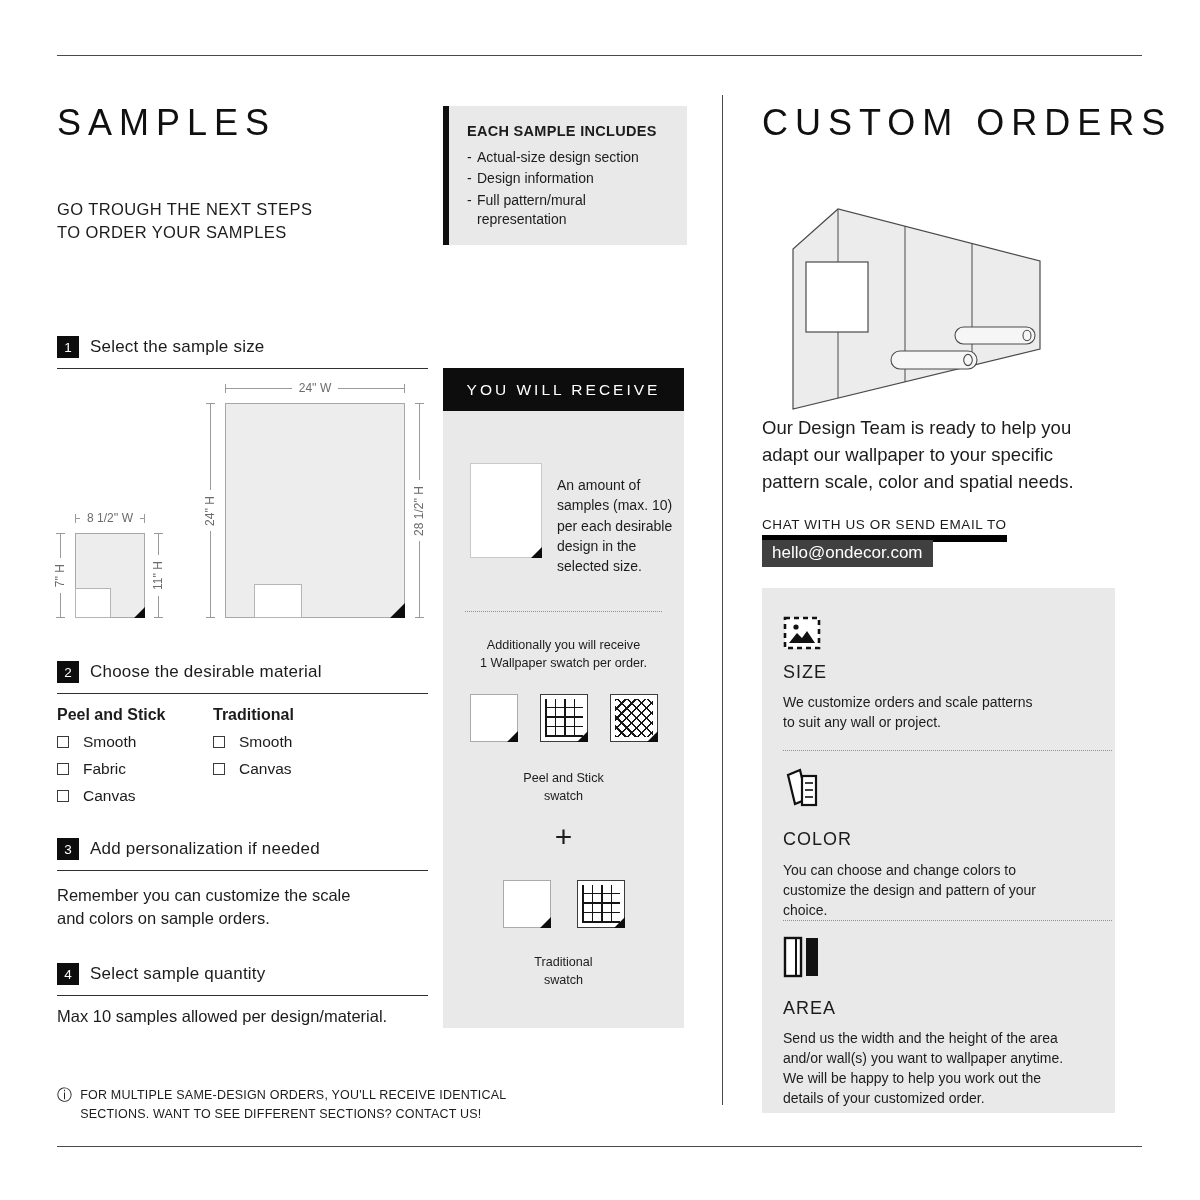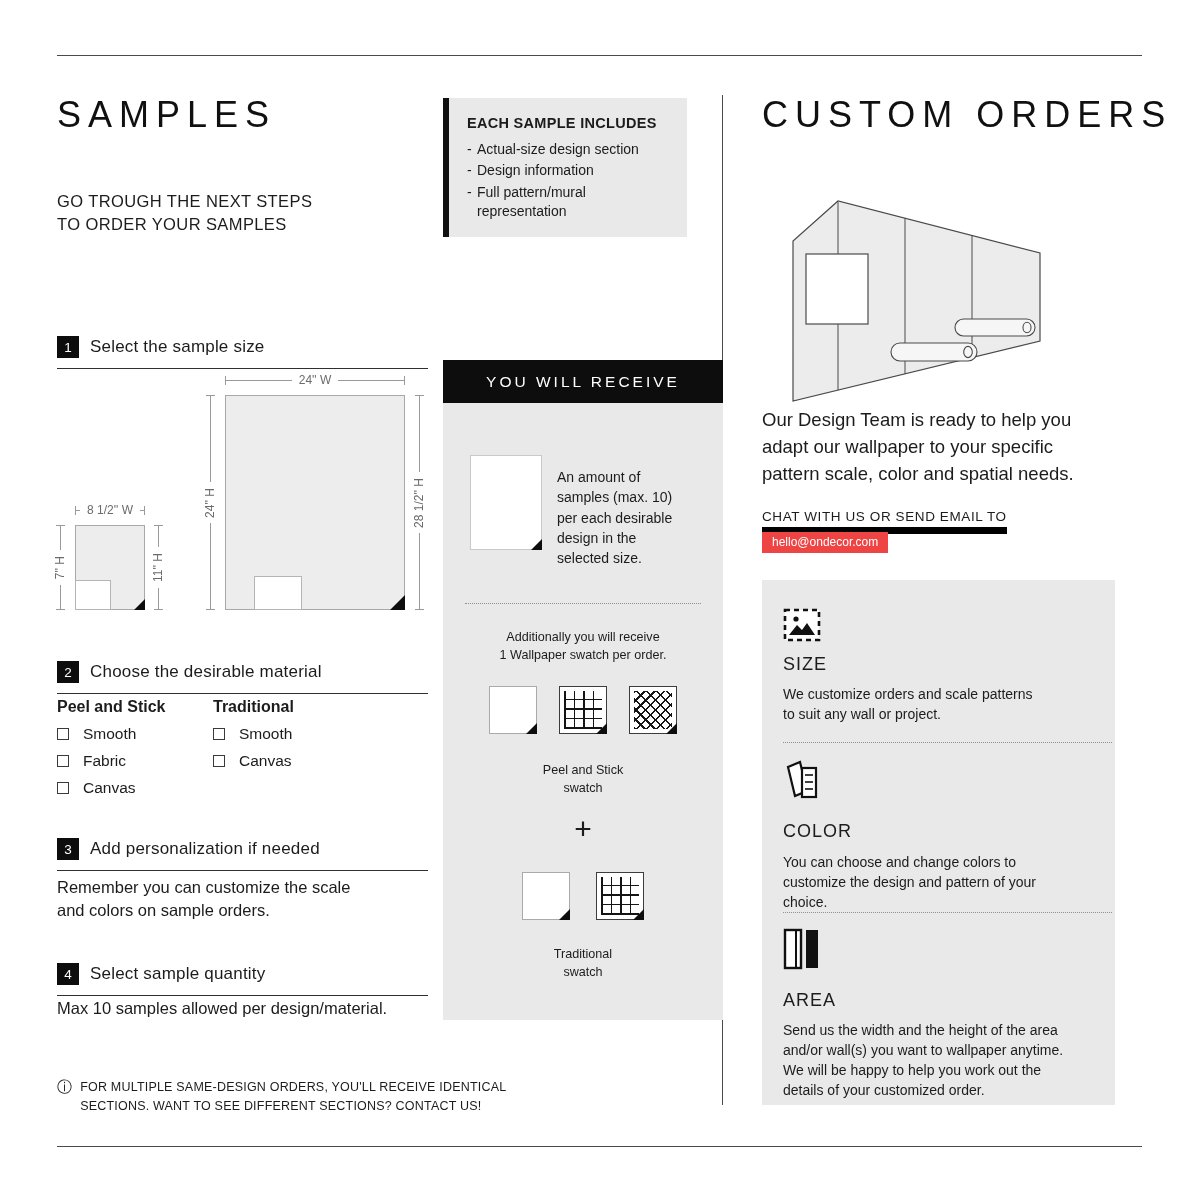--- a/index.html
+++ b/index.html
@@ -1,19 +1,19 @@
 <!DOCTYPE html>
 <html><head>
 <meta charset="utf-8">
 <style>
   * { margin:0; padding:0; box-sizing:border-box; }
   html,body { background:#fff; }
   body { font-family:"Liberation Sans", sans-serif; color:#1c1c1c; }
   #canvas { position:relative; width:1200px; height:1200px; background:#fff; overflow:hidden; }
-  .abs { position:absolute; }
+  .abs { position:absolute;margin-top:8px; }
   .pre { white-space:pre-line; }
 
   
   .hr { position:absolute; left:57px; right:58px; height:1px; background:#4a4a4a; }
   #divider-top { top:55px; }
   #divider-bottom { top:1146px; }
   #divider-vert { position:absolute; left:722px; top:95px; width:1px; height:1010px; background:#4a4a4a; }
 
   
   .big-title { font-size:36px; letter-spacing:7px; font-weight:400; color:#101010; }
@@ -69,21 +69,21 @@
   .mat-opt { display:flex; align-items:center; gap:14px; margin-top:9px; font-size:15.5px; }
   .cb { width:12px; height:12px; border:1.3px solid #3a3a3a; background:#fff; flex:0 0 12px; }
 
   #step3-text { left:57px; top:876px; font-size:16.5px; line-height:1.4; }
   #step4-text { left:57px; top:999px; font-size:16.5px; }
 
   #footnote { left:57px; top:1078px; display:flex; gap:8px; font-size:12.5px; line-height:1.5; letter-spacing:0.2px; width:500px; }
   #footnote .info { font-size:15px; line-height:1.25; }
 
   
-  #receive-panel { left:443px; top:360px; width:280px; height:660px; background:#e9e9e9; }
+  #receive-panel { left:443px; top:360px; width:241px; height:660px; background:#e9e9e9; }
   #receive-header { position:absolute; left:0; right:0; top:0; height:43px; background:#0d0d0d; color:#fff; display:flex; align-items:center; justify-content:center; font-size:15.5px; letter-spacing:3px; font-weight:400; }
   #receive-sample { position:absolute; left:27px; top:95px; width:72px; height:95px; background:#fff; border:1px solid #c9c9c9; }
   #receive-sample-text { position:absolute; left:114px; top:107px; width:120px; font-size:14px; line-height:1.45; }
   #receive-dotted { position:absolute; left:22px; right:22px; top:243px; border-top:1.5px dotted #909090; }
   #receive-additional { position:absolute; left:6px; right:6px; top:268px; text-align:center; font-size:12.6px; line-height:1.45; }
   .swatch-row { position:absolute; left:0; right:0; display:flex; justify-content:center; }
   #swatch-row-1 { top:326px; gap:22px; }
   #swatch-row-2 { top:512px; gap:26px; }
   .swatch { position:relative; width:48px; height:48px; background:#fff; border:1.4px solid #3c3c3c; }
   .swatch.plain { border-color:#aaaaaa; }
@@ -96,21 +96,21 @@
       repeating-linear-gradient(135deg, #141414 0 1.6px, transparent 1.6px 7px); }
   .swatch-caption { position:absolute; left:0; right:0; text-align:center; font-size:12.6px; line-height:1.4; }
   #peel-caption { top:402px; }
   #plus-sign { position:absolute; left:0; right:0; top:452px; text-align:center; font-size:30px; font-weight:400; color:#1c1c1c; }
   #trad-caption { top:586px; }
 
   
   #custom-illustration { left:765px; top:196px; }
   #custom-intro { left:762px; top:406px; font-size:18.5px; line-height:1.47; }
   #contact-label { left:762px; top:509px; font-size:13.5px; letter-spacing:0.6px; border-bottom:7px solid #000000; padding-bottom:3px; display:inline-block; }
-  #contact-email { left:762px; top:532px; background:#ef4444; color:#fff; font-size:12px; padding:3px 10px 4px; display:inline-block; }
+  #contact-email { left:762px; top:532px; background:#404040; color:#fff; font-size:17px; padding:3px 10px 4px; display:inline-block; }
 
   #features-panel { left:762px; top:580px; width:353px; height:525px; background:#e9e9e9; }
   .feature-icon { position:absolute; left:21px; }
   #f1-icon { top:28px; } #f2-icon { top:178px; } #f3-icon { top:348px; }
   .feature-title { position:absolute; left:21px; font-size:18px; letter-spacing:1px; }
   #f1-title { top:74px; } #f2-title { top:241px; } #f3-title { top:410px; }
   .feature-text { position:absolute; left:21px; font-size:14px; line-height:1.43; }
   #f1-text { top:104px; } #f2-text { top:272px; } #f3-text { top:440px; }
   .feature-div { position:absolute; left:21px; right:3px; border-top:1.5px dotted #909090; }
   #f-div-1 { top:162px; } #f-div-2 { top:332px; }

